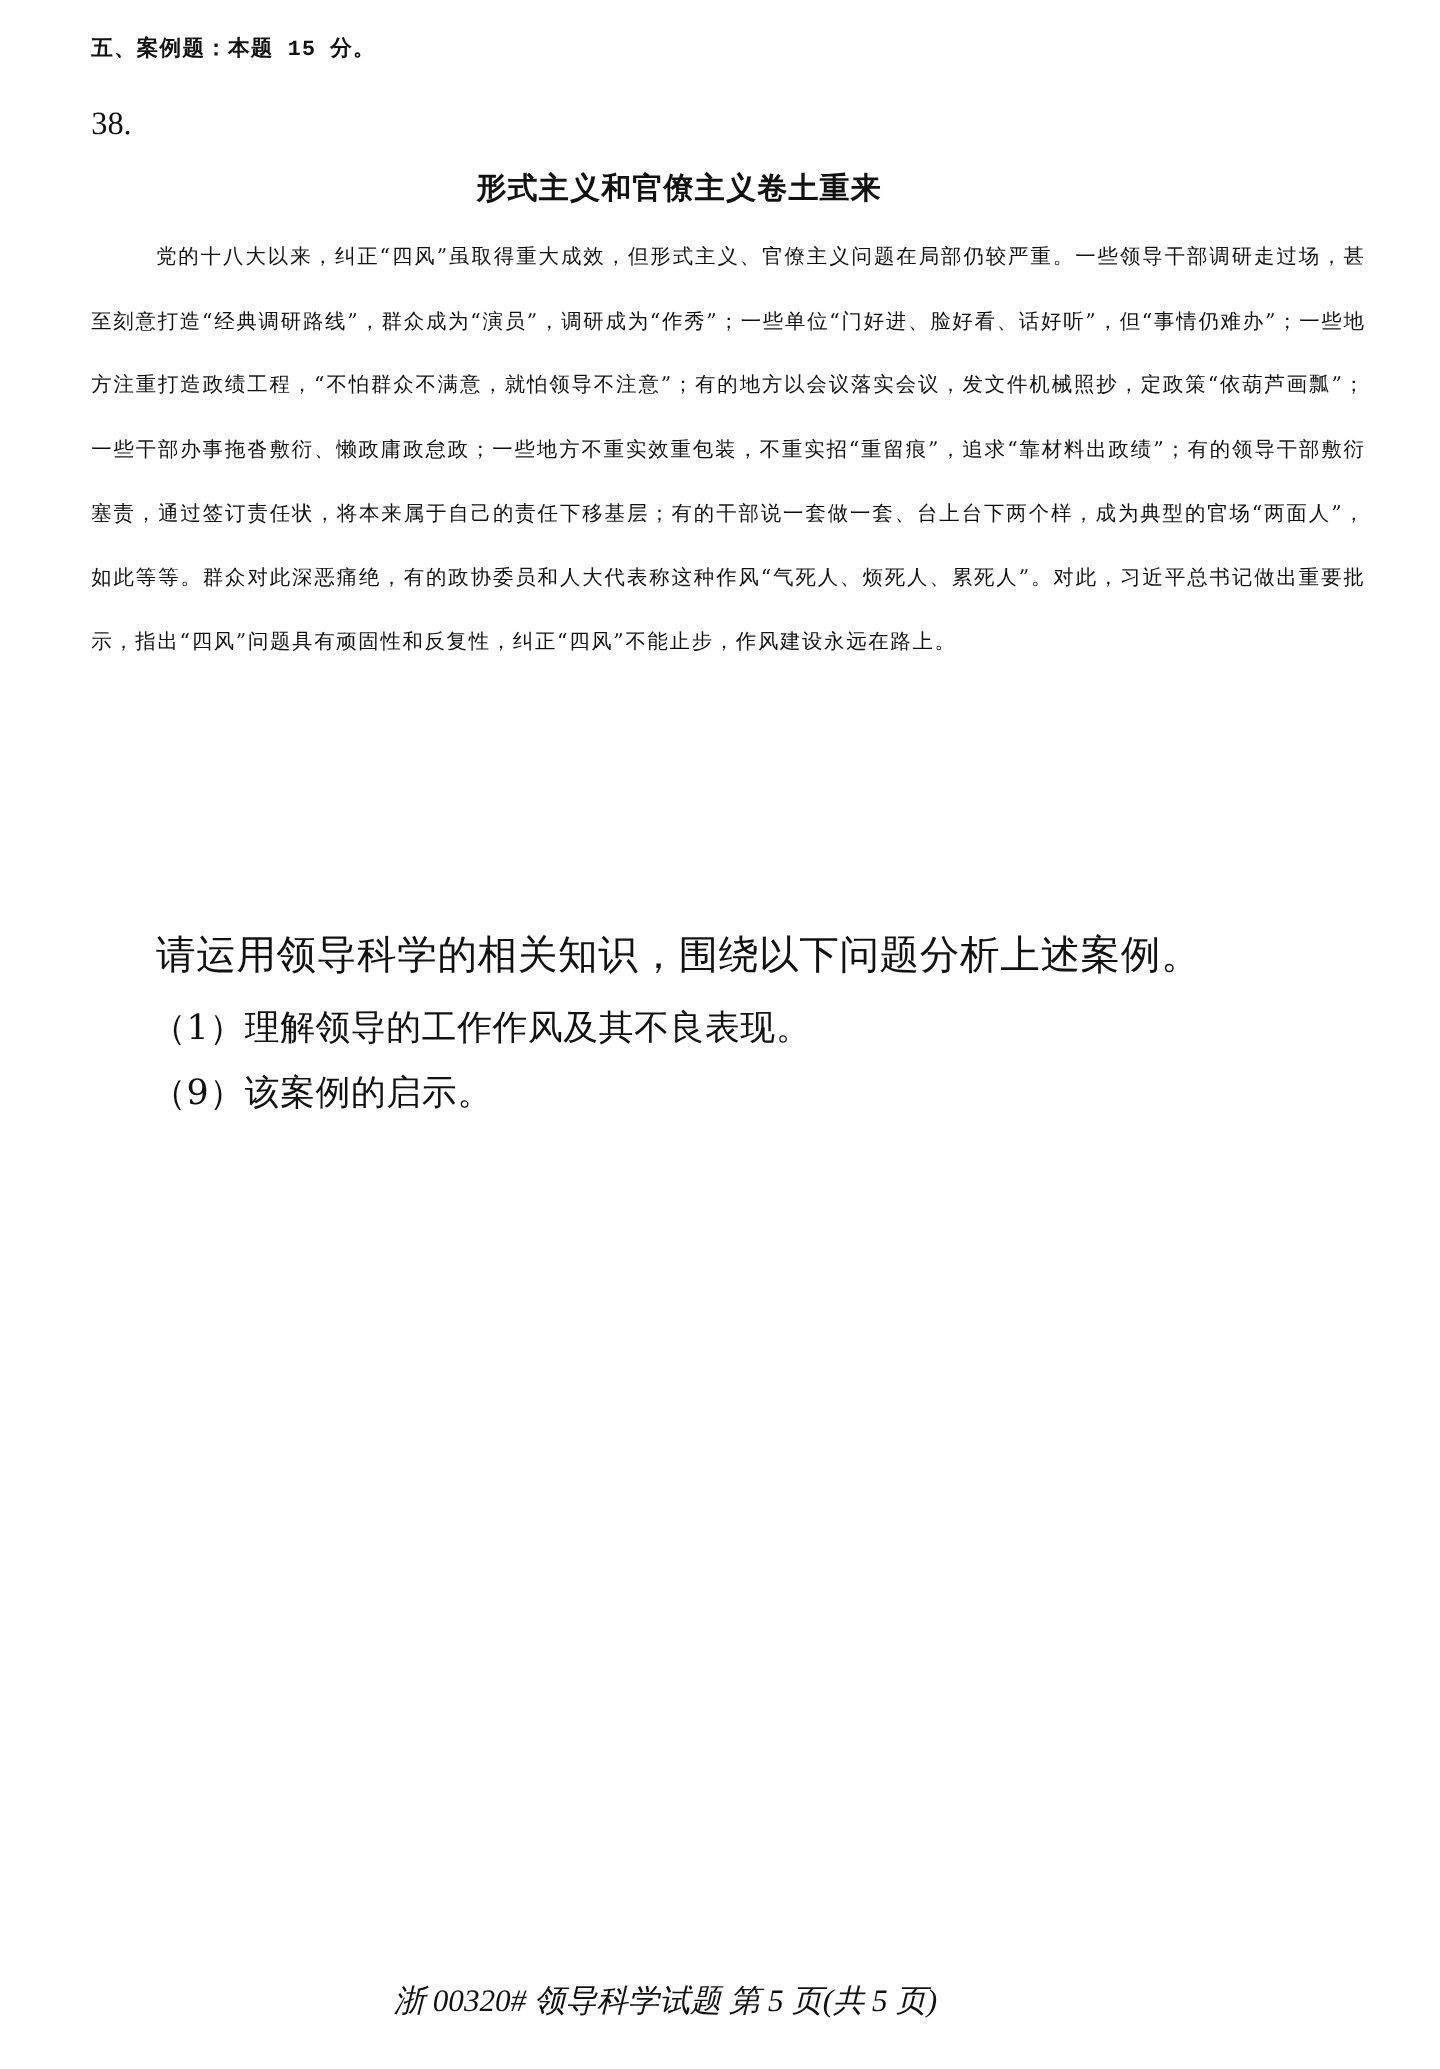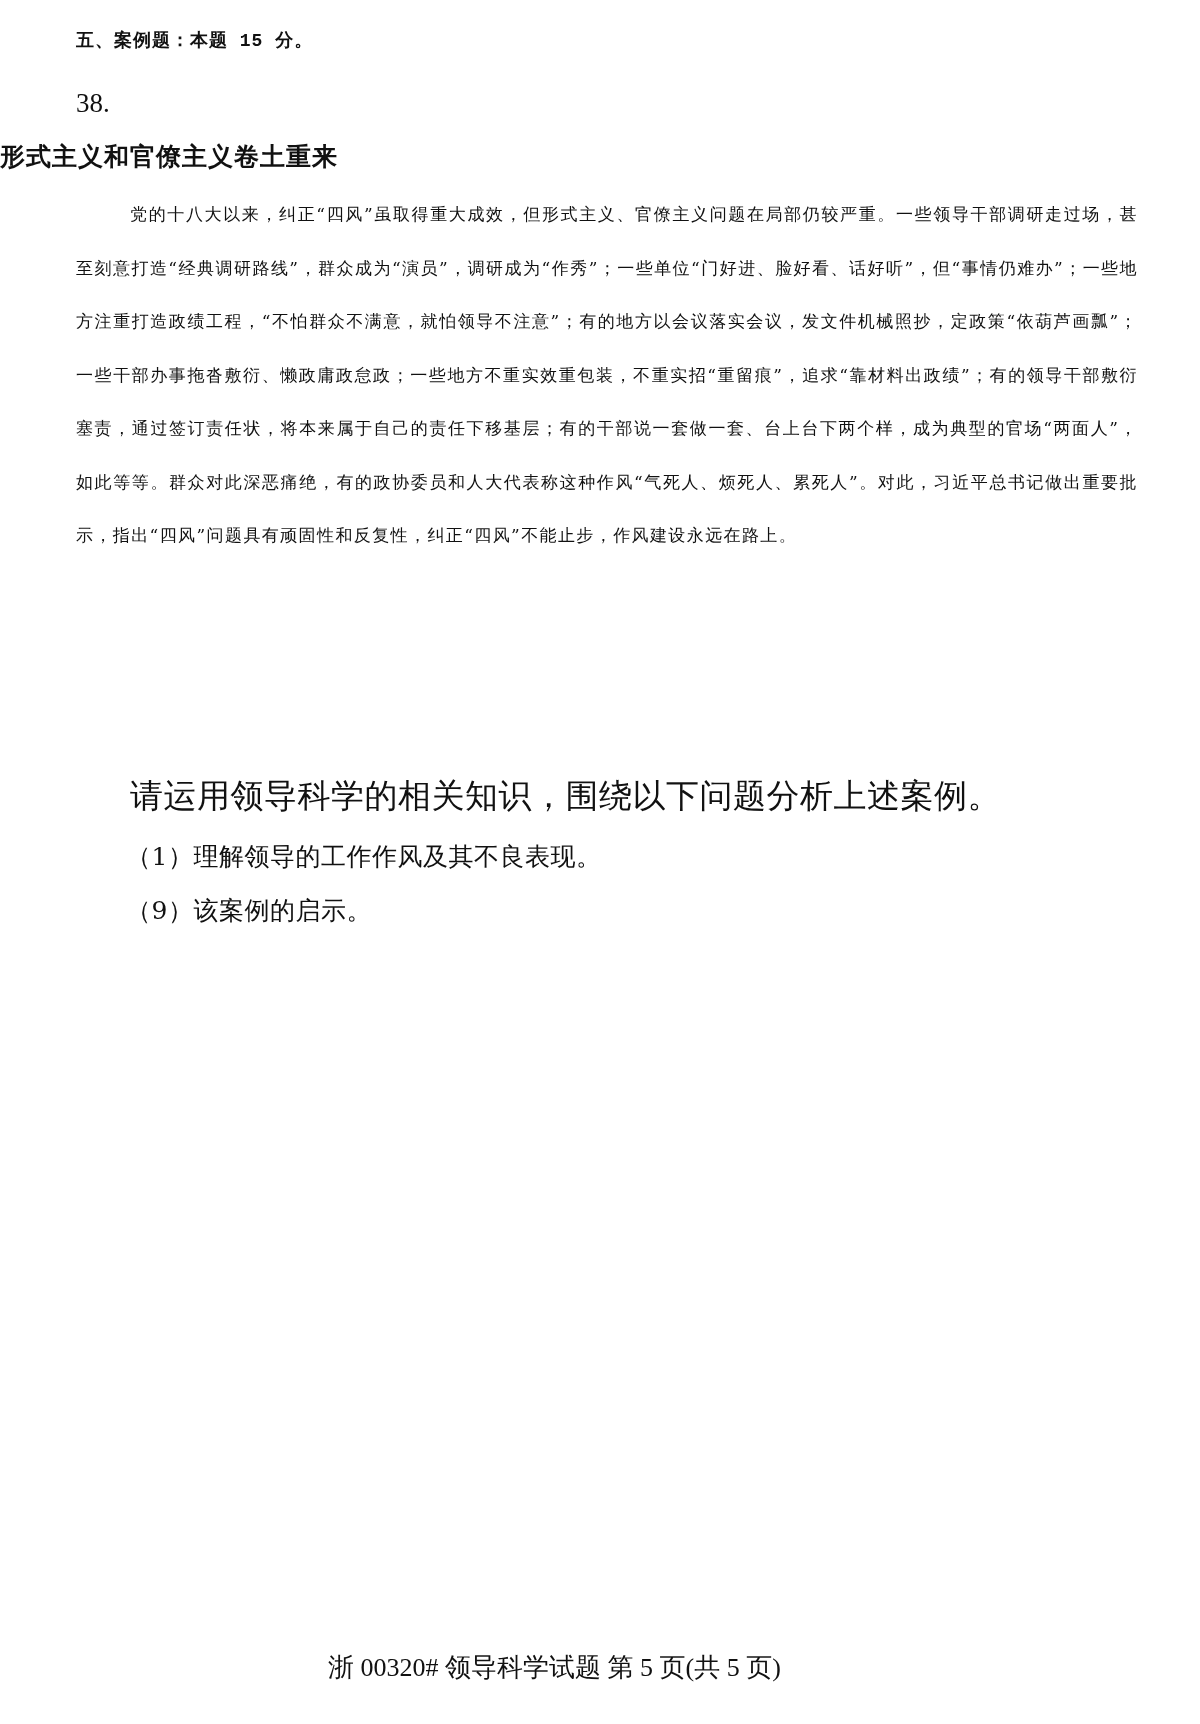--- a/index.html
+++ b/index.html
@@ -11,38 +11,38 @@
   .section-heading {
     position: absolute; left: 76px; top: 28px;
     font-family: Liberation Mono, monospace;
     font-weight: bold; font-size: 18px; letter-spacing: 1px;
   }
   .q-number {
     position: absolute; left: 76px; top: 88px;
     font-family: "Liberation Serif", serif; font-size: 27px;
   }
   .case-title {
-    position: absolute; left: 0; width: 1132px; top: 140px; text-align: left;
+    position: absolute; left: 0; width: 1132px; top: 140px; text-align: center;
     font-family: "DejaVu Sans", "Liberation Sans", sans-serif;
     font-weight: bold; font-size: 25px; letter-spacing: 1px;
   }
   .case-body {
     position: absolute; left: 76px; width: 1062px; top: 188px;
     font-size: 17px; line-height: 53.5px; text-align: justify;
     text-indent: 54px; letter-spacing: 1.4px; margin: 0;
   }
   .prompt {
     position: absolute; left: 130px; top: 774px;
     font-size: 33px; letter-spacing: 0.5px;
   }
   .q-list { position: absolute; left: 126px; top: 830px; margin: 0; padding: 0; list-style: none; }
-  .q-list li { font-size: 25px; height: 53.5px; line-height: 53.5px; letter-spacing: 0.5px; }
+  .q-list li { font-size: 29px; height: 53.5px; line-height: 53.5px; letter-spacing: 0.5px; }
   .footer {
     position: absolute; left: 0; width: 1109px; top: 1650px; text-align: center;
-    font-family: "Liberation Serif", serif; font-size: 26px;
+    font-family: "Liberation Serif", serif; font-size: 26px; font-style: italic;
   }
 </style>
 </head>
 <body>
 
 <div>
   <div class="section-heading">五、案例题：本题 15 分。</div>
   <div class="q-number">38.</div>
   <div class="case-title">形式主义和官僚主义卷土重来</div>
   <p class="case-body">党的十八大以来，纠正“四风”虽取得重大成效，但形式主义、官僚主义问题在局部仍较严重。一些领导干部调研走过场，甚至刻意打造“经典调研路线”，群众成为“演员”，调研成为“作秀”；一些单位“门好进、脸好看、话好听”，但“事情仍难办”；一些地方注重打造政绩工程，“不怕群众不满意，就怕领导不注意”；有的地方以会议落实会议，发文件机械照抄，定政策“依葫芦画瓢”；一些干部办事拖沓敷衍、懒政庸政怠政；一些地方不重实效重包装，不重实招“重留痕”，追求“靠材料出政绩”；有的领导干部敷衍塞责，通过签订责任状，将本来属于自己的责任下移基层；有的干部说一套做一套、台上台下两个样，成为典型的官场“两面人”，如此等等。群众对此深恶痛绝，有的政协委员和人大代表称这种作风“气死人、烦死人、累死人”。对此，习近平总书记做出重要批示，指出“四风”问题具有顽固性和反复性，纠正“四风”不能止步，作风建设永远在路上。</p>

